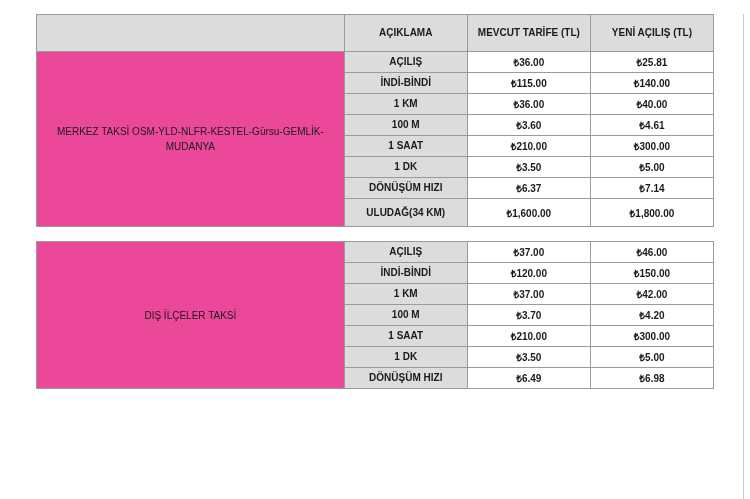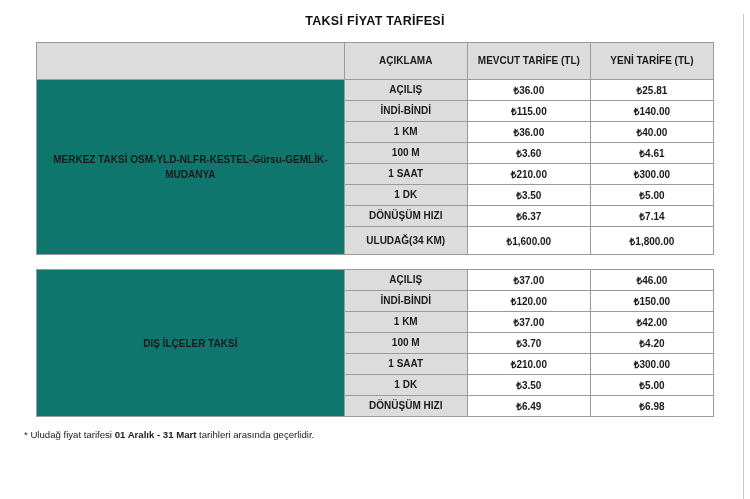--- a/index.html
+++ b/index.html
@@ -74,22 +74,22 @@
     font-size: 10px;
     line-height: 1.25;
     height: 30px;
     padding: 4px 3px;
   }
   th.blank-head {
     background: #dcdcdc;
     border: 1px solid #9a9a9a;
   }
   td.group-cell {
-    background: #0f766e;
-    font-weight: bold;
+    background: #ec4899;
+    font-weight: normal;
     font-size: 10.5px;
     line-height: 1.5;
     padding: 6px 10px;
   }
   td.desc {
     background: #dcdcdc;
     font-weight: bold;
     font-size: 9.6px;
     line-height: 1.2;
   }
@@ -108,38 +108,37 @@
   }
   .footnote b { font-weight: bold; }
   table.second { margin-top: 0; }
 </style>
 </head>
 <body>
 
 <div class="page">
   <div class="edge-rule"></div>
 
-  <h1 class="title">TAKSİ FİYAT TARİFESİ</h1>
 
 
   <div class="tables-wrap">
 
     <table class="tariff first">
       <colgroup>
         <col class="col-group">
           <col class="col-desc">
           <col class="col-cur">
           <col class="col-new">
       </colgroup>
       <thead>
         <tr>
           <th class="blank-head"></th>
           <th>AÇIKLAMA</th>
           <th>MEVCUT TARİFE (TL)</th>
-          <th>YENİ TARİFE (TL)</th>
+          <th>YENİ AÇILIŞ (TL)</th>
         </tr>
       </thead>
       <tbody>
         <tr class="row-h">
           <td class="group-cell" rowspan="8">MERKEZ TAKSİ OSM-YLD-NLFR-KESTEL-Gürsu-GEMLİK-MUDANYA</td>
           <td class="desc">AÇILIŞ</td>
           <td class="val">₺36.00</td>
           <td class="val">₺25.81</td>
         </tr>
         <tr class="row-h">
@@ -222,16 +221,13 @@
         <tr class="row-h">
           <td class="desc">DÖNÜŞÜM HIZI</td>
           <td class="val">₺6.49</td>
           <td class="val">₺6.98</td>
         </tr>
       </tbody>
     </table>
 
   </div>
 
-  <p class="footnote">
-    <span>* Uludağ fiyat tarifesi </span><b>01 Aralık - 31 Mart</b><span> tarihleri arasında geçerlidir.</span>
-  </p>
 </div>
 
 </body></html>

